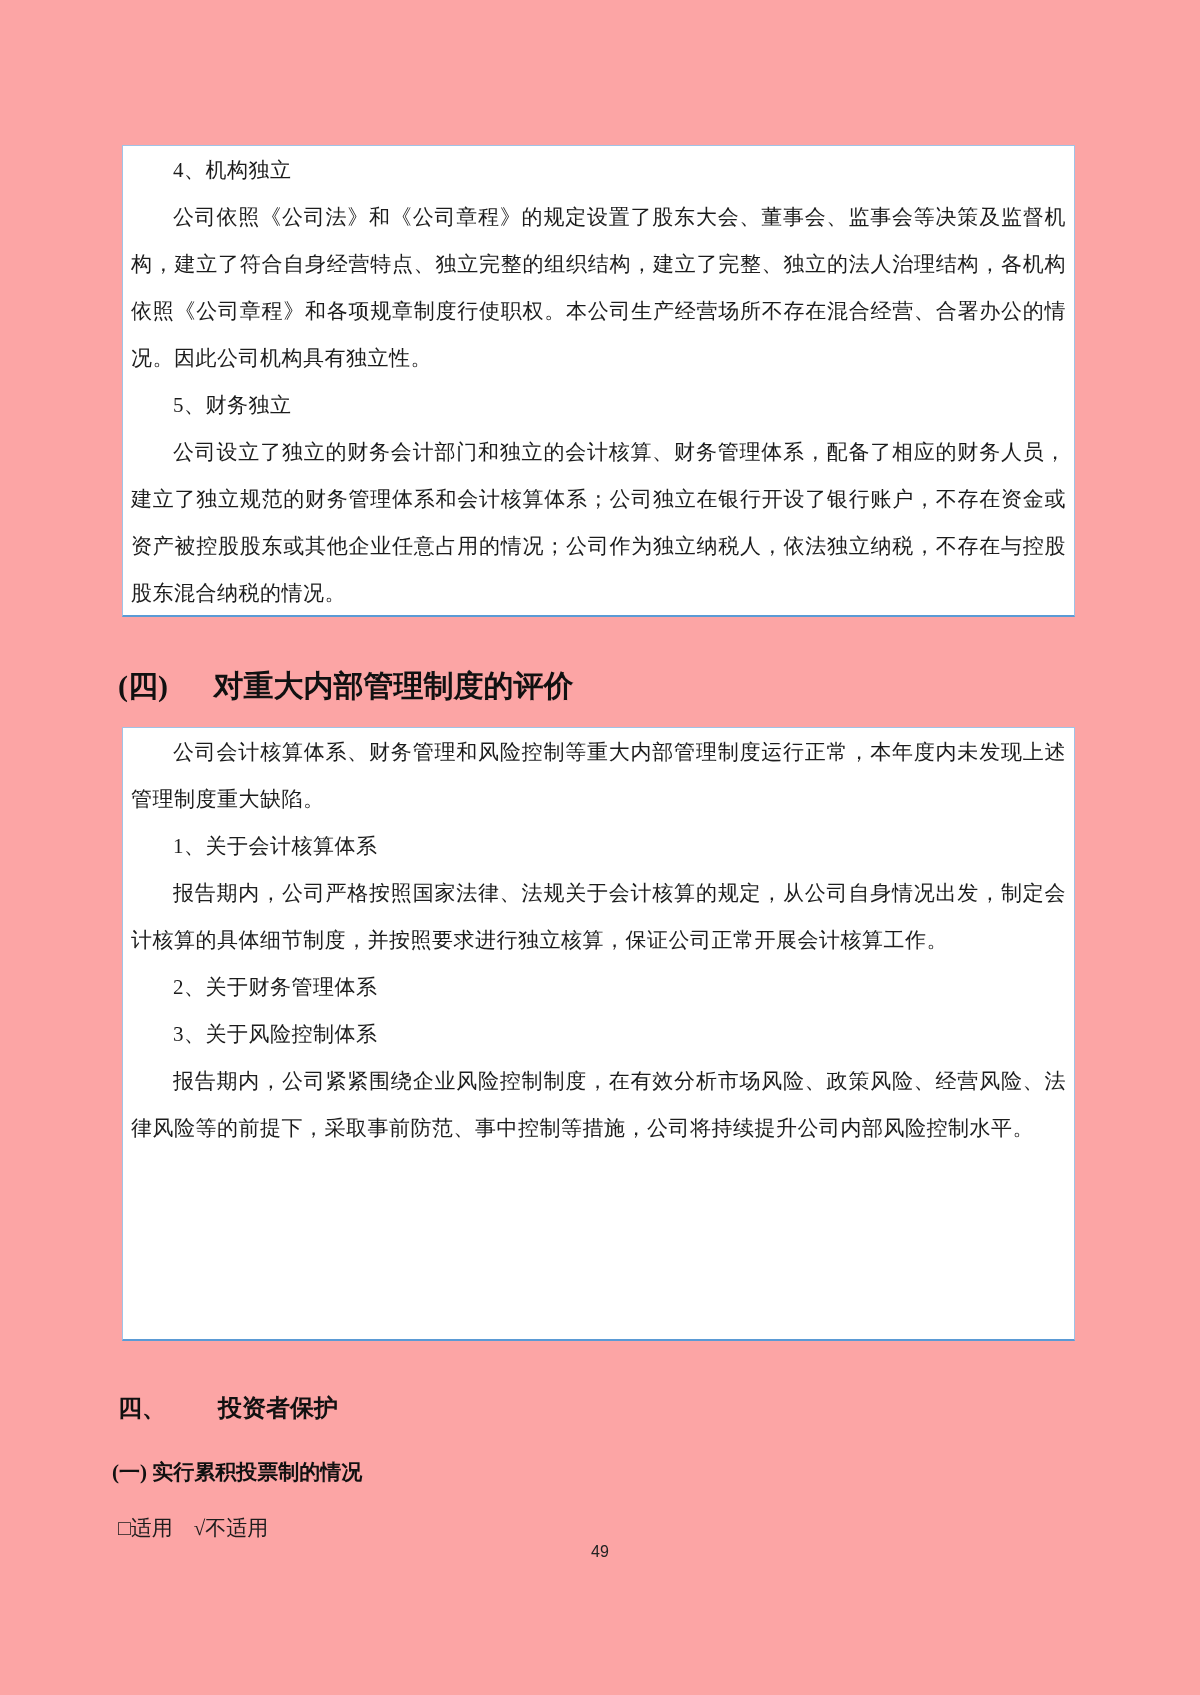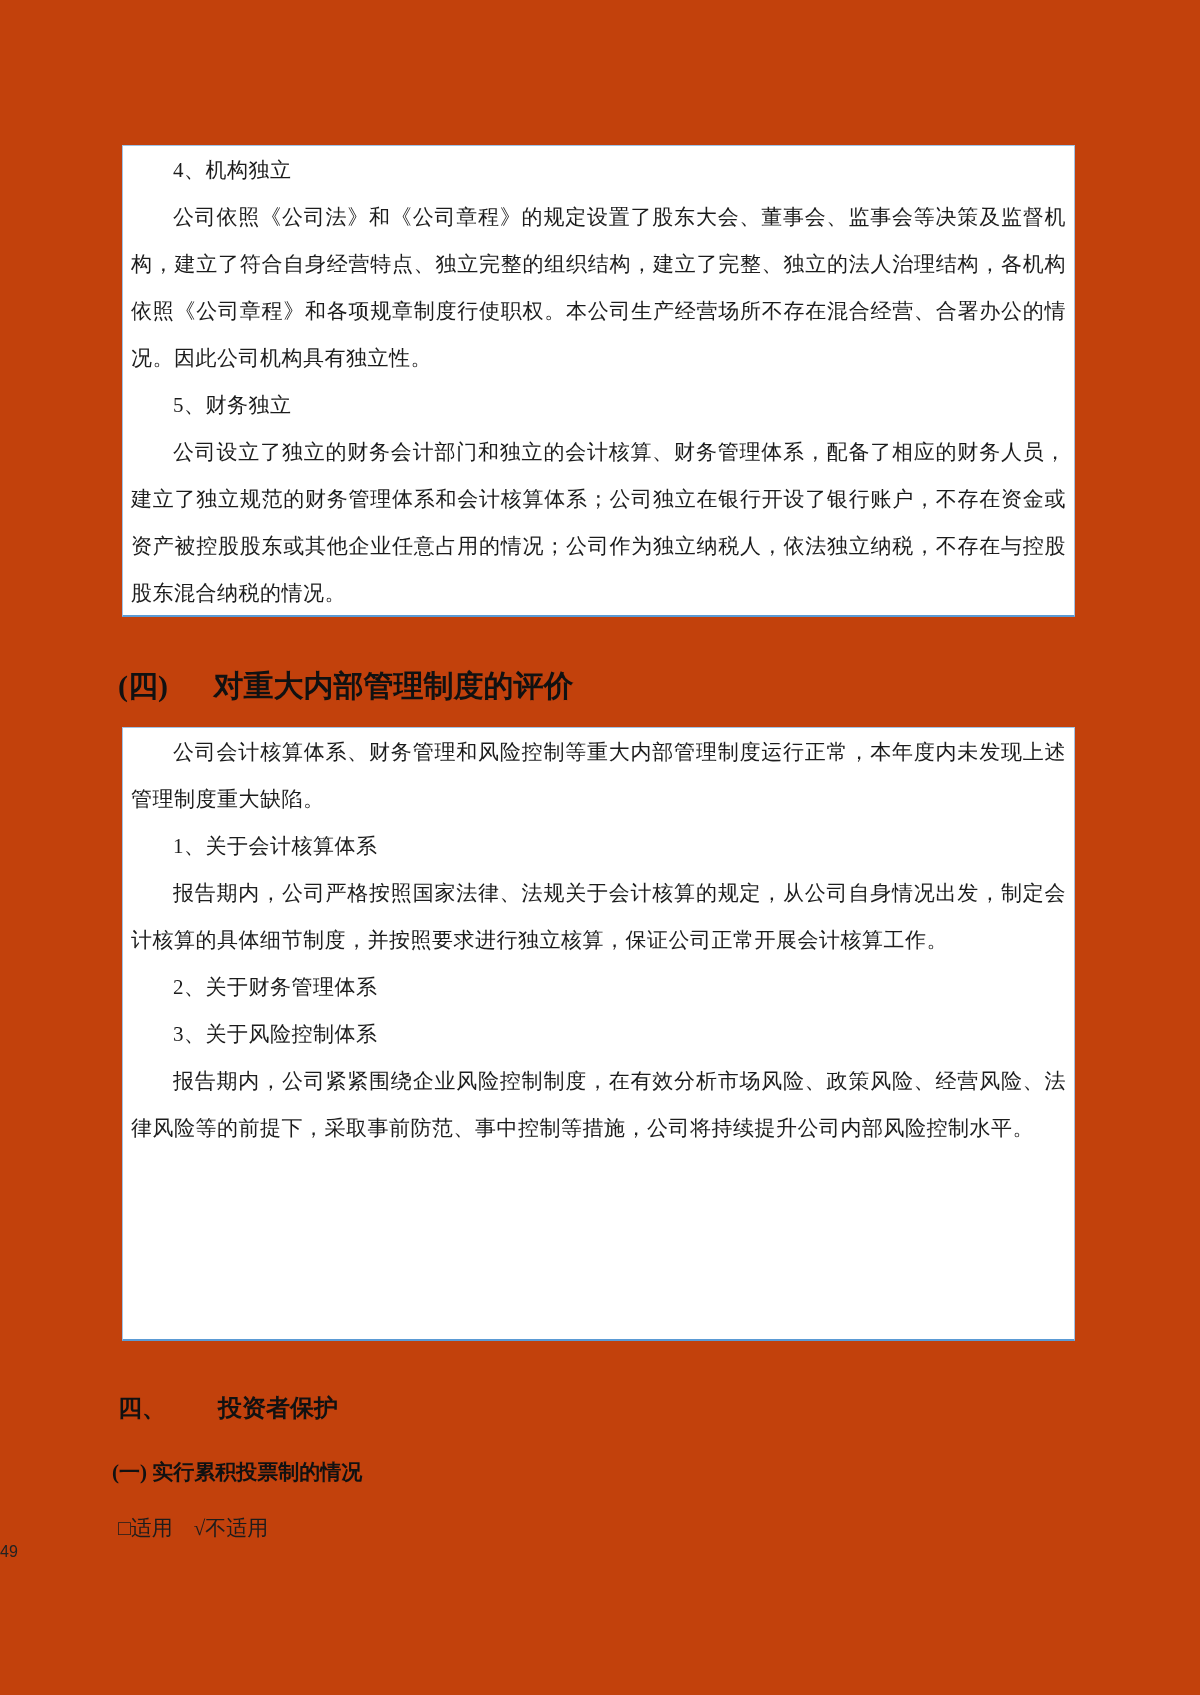--- a/index.html
+++ b/index.html
@@ -1,21 +1,21 @@
 <!DOCTYPE html>
 <html><head>
 <meta charset="utf-8">
 <style>
   * { margin: 0; padding: 0; box-sizing: border-box; }
   html, body { background: #ffffff; }
   .page {
     position: relative;
     width: 1200px;
     height: 1695px;
-    background: #c2410c;
+    background: #fca5a5;
     font-family: "Liberation Serif", "DejaVu Serif", serif;
     color: #1c1c1c;
     overflow: hidden;
   }
   .tbox {
     position: absolute;
     left: 122px;
     width: 953px;
     border: 1.5px solid #9fc3e7;
     border-bottom: 2.5px solid #5b9bd5;
@@ -66,21 +66,21 @@
     left: 118px;
     font-size: 21px;
     color: #1c1c1c;
     white-space: pre;
   }
   .page-number {
     position: absolute;
     top: 1543px;
     left: 0;
     width: 100%;
-    text-align: left;
+    text-align: center;
     font-family: "Liberation Sans", "DejaVu Sans", sans-serif;
     font-size: 16px;
     color: #222222;
   }
 </style>
 </head>
 <body>
 
 <div class="page">
 

